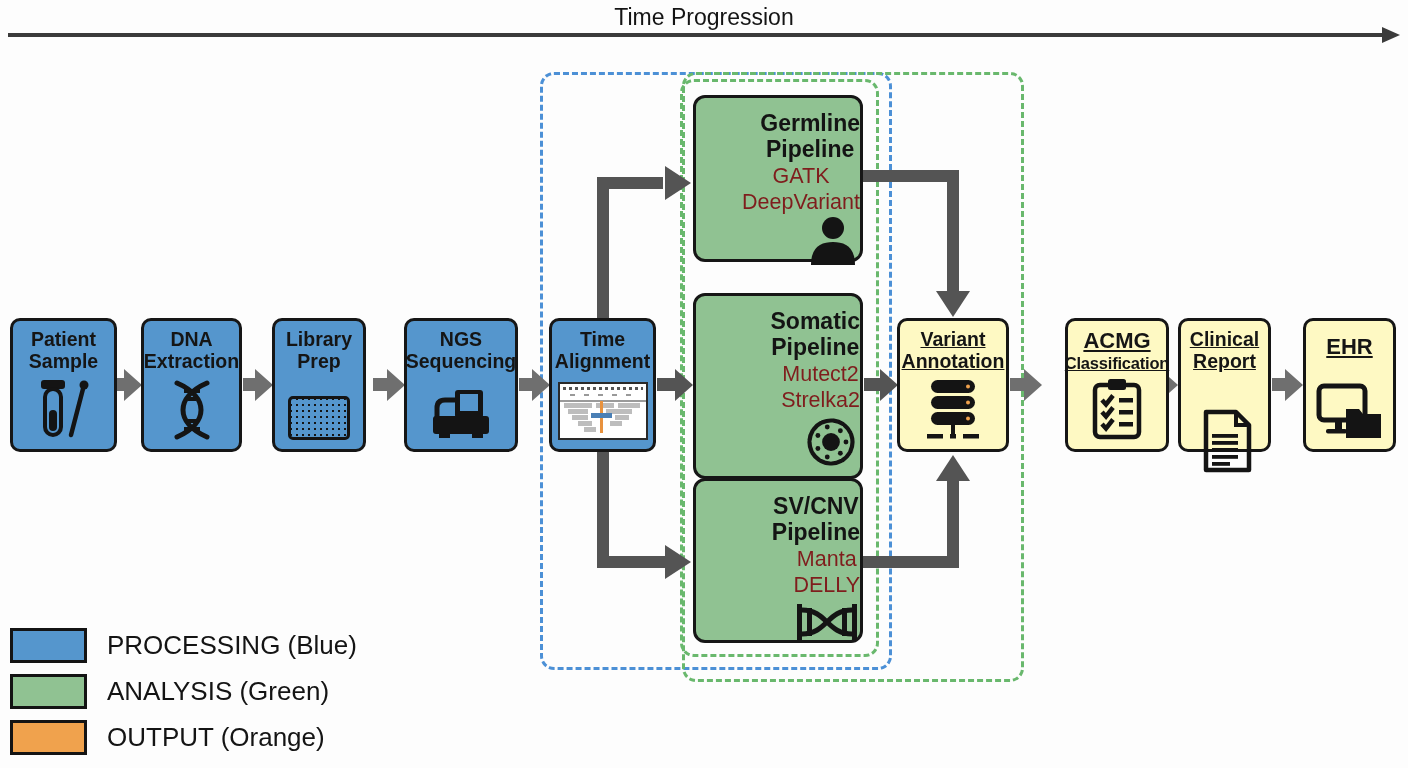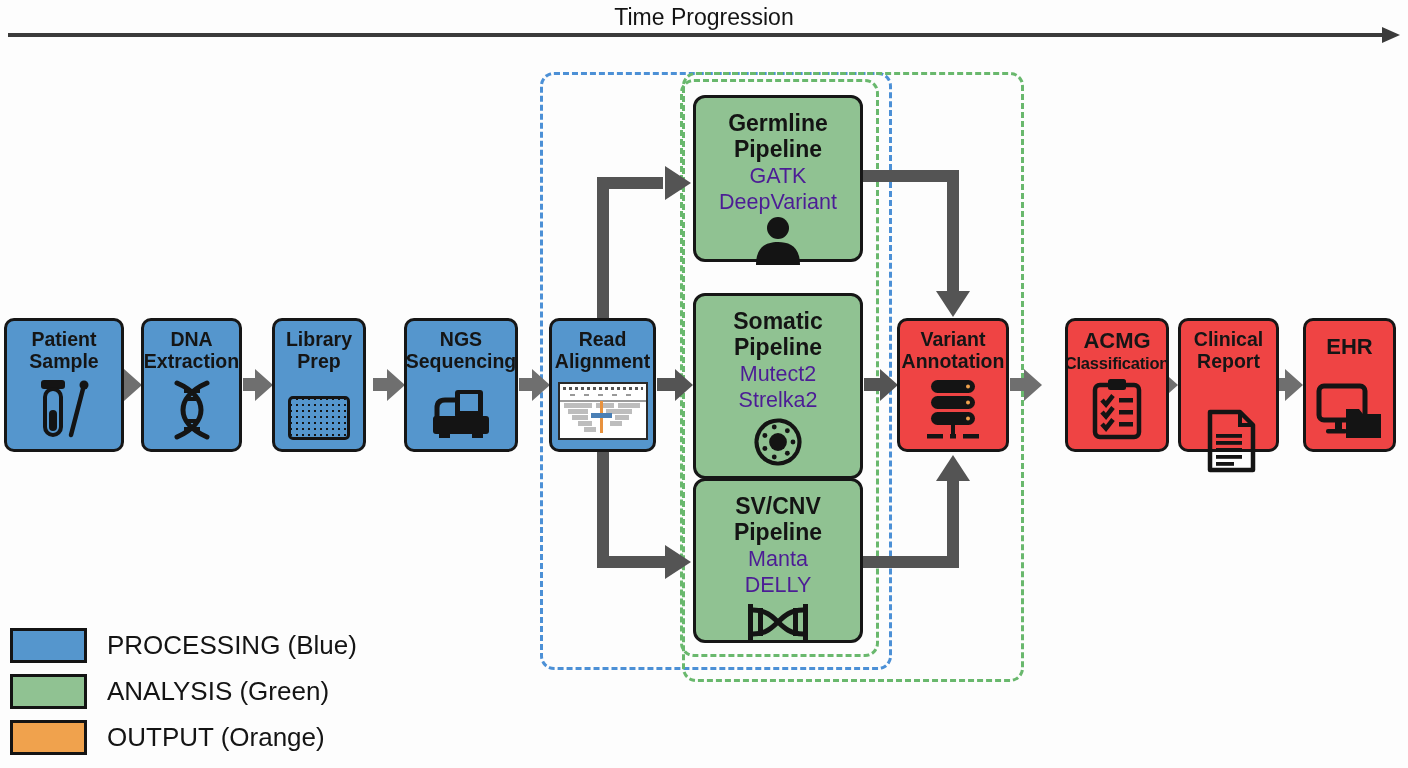--- a/index.html
+++ b/index.html
@@ -31,38 +31,38 @@
     width:0;height:0;border-left:18px solid #6f6f6f;
     border-top:16px solid transparent;border-bottom:16px solid transparent;}
   .sarrow.dark{background:#545454;}
   .sarrow.dark::after{border-left-color:#545454;}
 
   
   .node{position:absolute;border:3.5px solid #161616;border-radius:10px;z-index:2;
         display:flex;flex-direction:column;align-items:center;box-sizing:border-box;}
   .node.blue  {background:#5596cd;}
   .node.green {background:#90c292;}
-  .node.orange{background:#ef4444;}
+  .node.orange{background:#fef9c3;text-decoration:underline;}
 
   .mainrow{top:318px;height:134px;padding-top:8px;}
   .nlabel{font-weight:bold;font-size:19.5px;line-height:1.12;text-align:center;color:#151515;}
   .icon-wrap{margin-top:auto;margin-bottom:9px;display:flex;align-items:flex-end;justify-content:center;}
 
-  #mb1{left:4px;width:120px;}   #mb2{left:141px;width:101px;}
+  #mb1{left:10px;width:107px;}   #mb2{left:141px;width:101px;}
   #mb3{left:272px;width:94px;}  #mb4{left:404px;width:114px;}
   #mb5{left:549px;width:107px;}  #mb6{left:897px;width:112px;}
-  #mb7{left:1065px;width:104px;} #mb8{left:1178px;width:101px;gap:36px;}
+  #mb7{left:1065px;width:104px;} #mb8{left:1178px;width:93px;gap:36px;}
   #mb9{left:1303px;width:93px;}
   #mb7 .l1{font-size:22px;} #mb7 .l2{font-size:16.5px;letter-spacing:-0.2px;}
   #mb9 .nlabel{font-size:22px;margin-top:6px;}
 
-  .pipe{left:693px;width:170px;border-radius:12px;padding-top:12px;}
+  .pipe{left:693px;width:170px;border-radius:12px;padding-top:12px;align-items:flex-end;}
   #pp1{top:95px;height:167px;} #pp2{top:293px;height:186px;} #pp3{top:478px;height:165px;}
   .ptitle{font-weight:bold;font-size:23px;line-height:1.13;text-align:center;color:#141414;}
-  .ptools{font-size:21.5px;line-height:1.22;text-align:center;color:#4c1d95;margin-top:1px;}
+  .ptools{font-size:21.5px;line-height:1.22;text-align:center;color:#7f1d1d;margin-top:1px;}
   .pipe .icon-wrap{margin-bottom:10px;}
 
   
   .igv{position:relative;width:86px;height:54px;background:#fff;border:2.5px solid #2a2a2a;}
   .igv .ruler1{position:absolute;left:3px;right:3px;top:3px;height:3px;
       background:repeating-linear-gradient(90deg,#555 0 3px,transparent 3px 6px);}
   .igv .ruler2{position:absolute;left:10px;right:10px;top:10px;height:2px;
       background:repeating-linear-gradient(90deg,#999 0 5px,transparent 5px 14px);}
   .igv .div{position:absolute;left:0;right:0;top:16px;height:1.5px;background:#9a9a9a;}
   .igv .rd{position:absolute;height:4.5px;background:#bdbdbd;}
@@ -177,21 +177,21 @@
         <rect x="31" y="10" width="18" height="17" fill="#5596cd"></rect>
         <rect x="4" y="32" width="56" height="18" rx="3" fill="#141414"></rect>
         <rect x="10" y="50" width="11" height="4" fill="#141414"></rect>
         <rect x="43" y="50" width="11" height="4" fill="#141414"></rect>
       </svg>
     </div>
   </div>
 
   <div class="node blue mainrow" id="mb5">
     <div class="nlabel">
-      <div>Read</div>
+      <div>Time</div>
         <div>Alignment</div>
     </div>
     <div class="icon-wrap">
       <div class="igv">
         <div class="ruler1"></div>
           <div class="ruler2"></div>
           <div class="div"></div>
         <div class="rd" style="left:4px;top:19px;width:28px;"></div>
         <div class="rd" style="left:36px;top:19px;width:18px;"></div>
         <div class="rd" style="left:58px;top:19px;width:22px;"></div>

